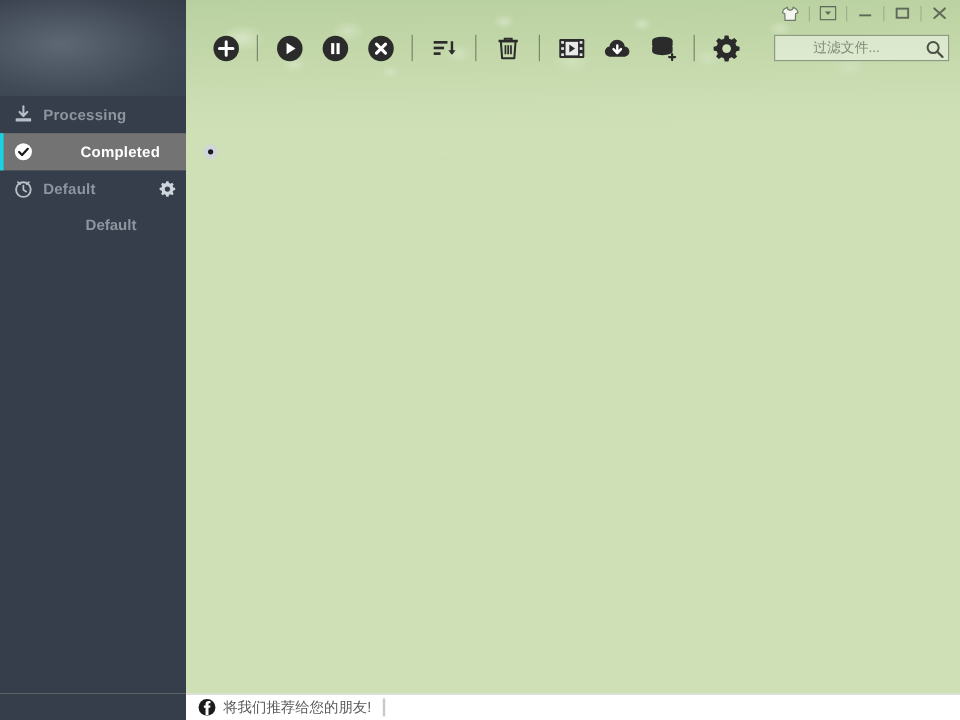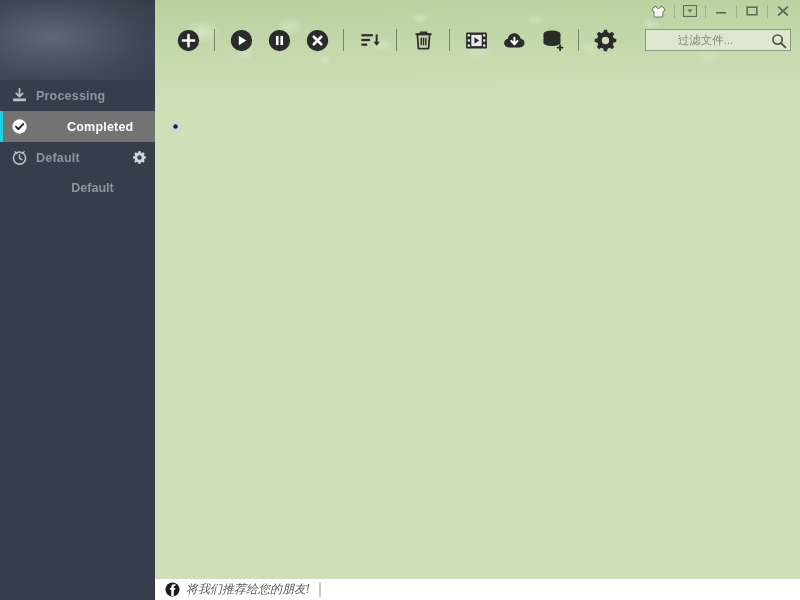--- a/index.html
+++ b/index.html
@@ -267,21 +267,20 @@
     position: absolute;
     left: 155px; top: 578px;
     width: 645px; height: 22px;
     background: #ffffff;
     border-top: 1px solid #d3d8cf;
     display: flex;
     align-items: center;
     z-index: 8;
     font-size: 12px;
     color: #5a5a5a;
-    font-style: italic;
   }
   .sb-item {
     display: flex;
     align-items: center;
     height: 22px;
     padding: 0 10px;
     white-space: nowrap;
   }
   .sb-item .sb-ico {
     width: 15px; height: 15px;

